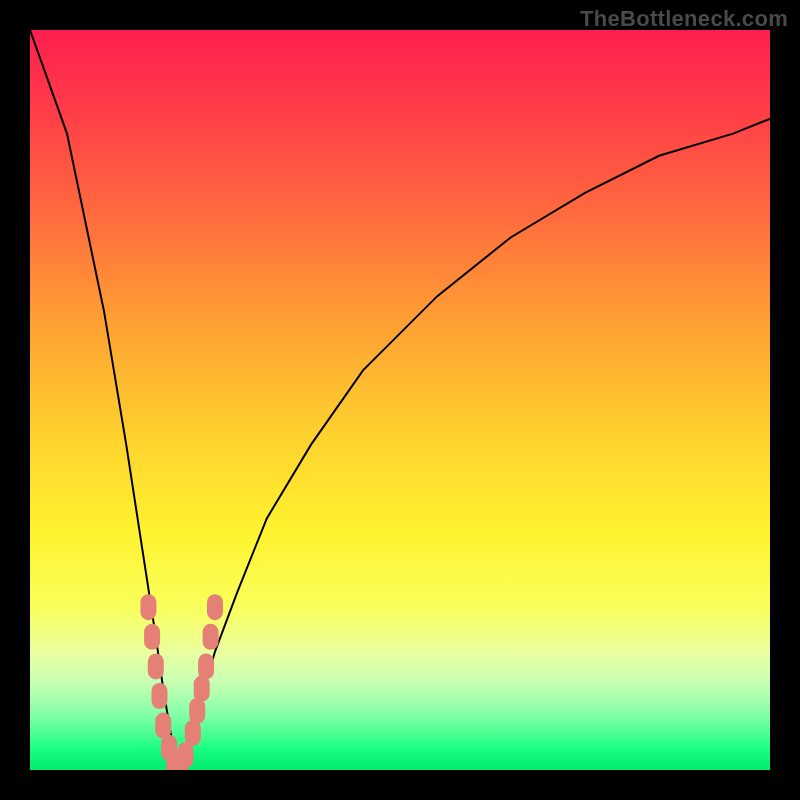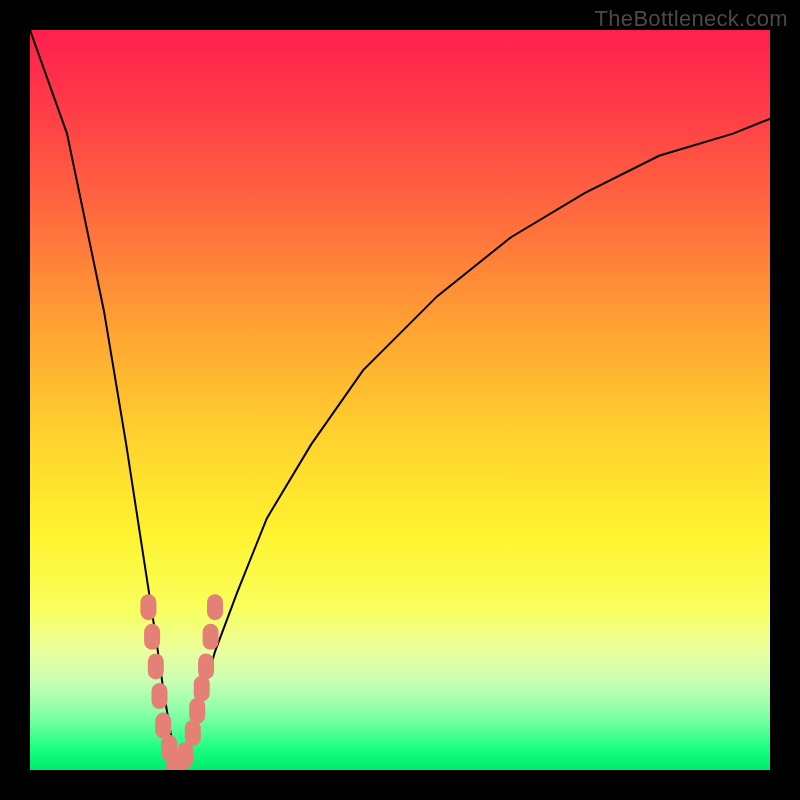--- a/index.html
+++ b/index.html
@@ -45,21 +45,21 @@
       #1cff82 97%,
       #00eb6f 100%
     );
   }
   .watermark {
     position: absolute;
     top: 6px;
     right: 12px;
     color: #4a4a4a;
     font-size: 22px;
-    font-weight: 400;
+    font-weight: 700;
     letter-spacing: 0.3px;
     user-select: none;
     margin-left: 31px;
   }
   svg.curves {
     position: absolute;
     left: 0; top: 0;
     width: 740px;
     height: 740px;
   }

